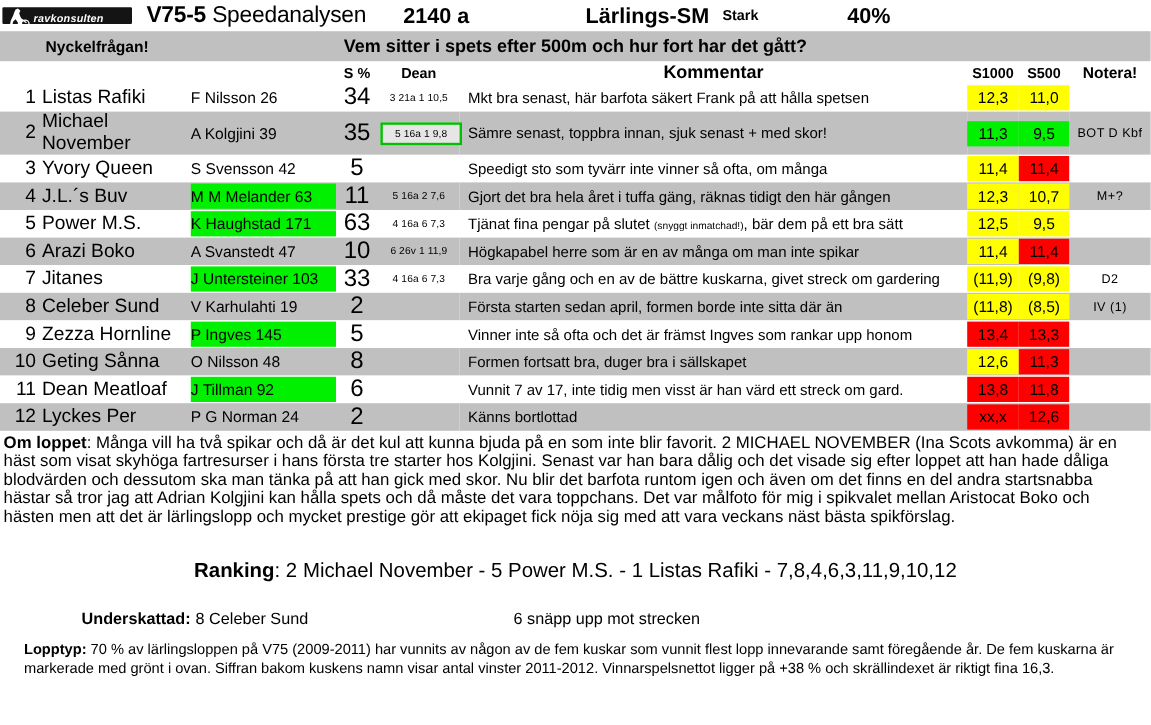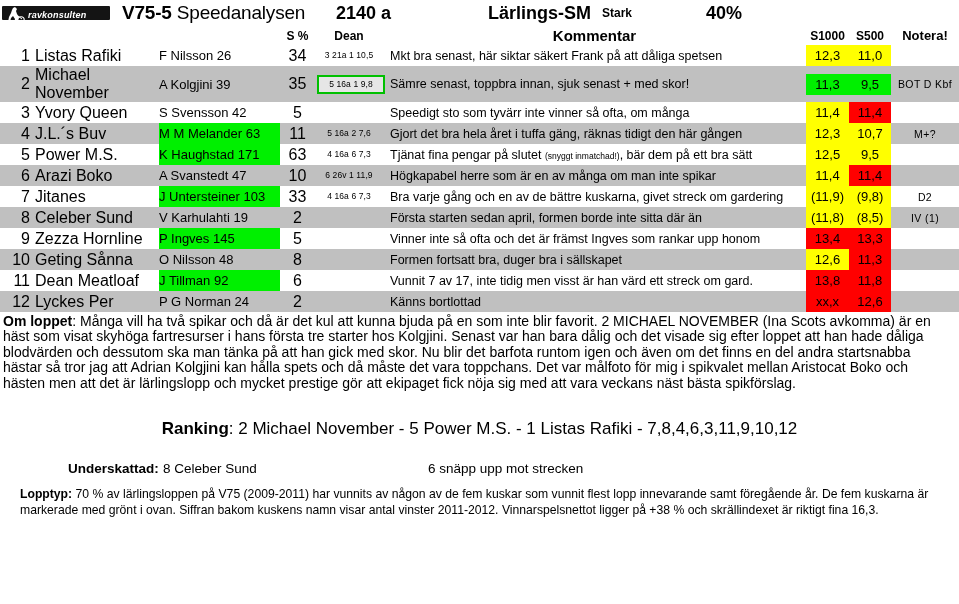--- a/index.html
+++ b/index.html
@@ -91,21 +91,21 @@
   thead th.c-comm { text-align:center; font-size: 15px; padding-left:0 !important; }
   thead th.c-nota { font-size: 13px; }
 
   tbody tr { height: 21px; }
   tbody tr.odd  { background: #ffffff; }
   tbody tr.even { background: #c0c0c0; }
 
   td.c-num   { font-size: 16px; }
   td.c-horse { font-size: 16px; }
   td.c-driver{ font-size: 13px; }
-  td.c-spct  { font-size: 16px; text-align: center; }
+  td.c-spct  { font-size: 20px; text-align: center; }
   td.c-spets { font-size: 8.5px; letter-spacing:0.1px; }
   td.c-comm  { font-size: 12.5px; }
   td.c-s1000, td.c-s500 { font-size: 13px; }
   td.c-nota  { font-size: 10.5px; letter-spacing:0.4px; }
 
   .cellbox { display:block; width:100%; height:21px; line-height:21px; }
   .hl-green { background:#00f000; }
   .hl-yellow{ background:#ffff00; }
   .hl-red   { background:#ff0000; }
   .box-green{ border:2px solid #00c000; background:#e6e6e6; height:19px; line-height:15px; margin:1px 2px; }
@@ -164,20 +164,24 @@
     </div>
     <div class="title-main">
       <b>V75-5</b><span>&nbsp;</span><span class="reg">Speedanalysen</span>
     </div>
     <div class="t-dist">2140 a</div>
     <div class="t-race">Lärlings-SM</div>
     <div class="t-pace">Stark</div>
     <div class="t-pct">40%</div>
   </div>
 
+  <div class="keybar">
+    <span class="klabel">Nyckelfrågan!</span>
+    <span class="kq">Vem sitter i spets efter 500m och hur fort har det gått?</span>
+  </div>
 
   <table class="main">
     <thead>
       <tr>
         <th class="c-num"></th>
         <th class="c-horse"></th>
         <th class="c-driver"></th>
         <th class="c-spct">S %</th>
         <th class="c-spets">Dean</th>
         <th class="c-comm">Kommentar</th>
@@ -190,21 +194,21 @@
         <tr class="odd">
           <td class="c-num">1</td>
           <td class="c-horse">Listas Rafiki</td>
           <td class="c-driver">
             <span class="cellbox ">F Nilsson  26</span>
           </td>
           <td class="c-spct">34</td>
           <td class="c-spets">
             <span class="cellbox">3 21a 1 10,5</span>
           </td>
-          <td class="c-comm"><span>Mkt bra senast, här siktar säkert Frank på att dåliga spetsen</span></td>
+          <td class="c-comm"><span>Mkt bra senast, här barfota säkert Frank på att hålla spetsen</span></td>
           <td class="c-s1000">
             <span class="cellbox hl-yellow">12,3</span>
           </td>
           <td class="c-s500">
             <span class="cellbox hl-yellow">11,0</span>
           </td>
           <td class="c-nota"></td>
         </tr>
         <tr class="even">
           <td class="c-num">2</td>

